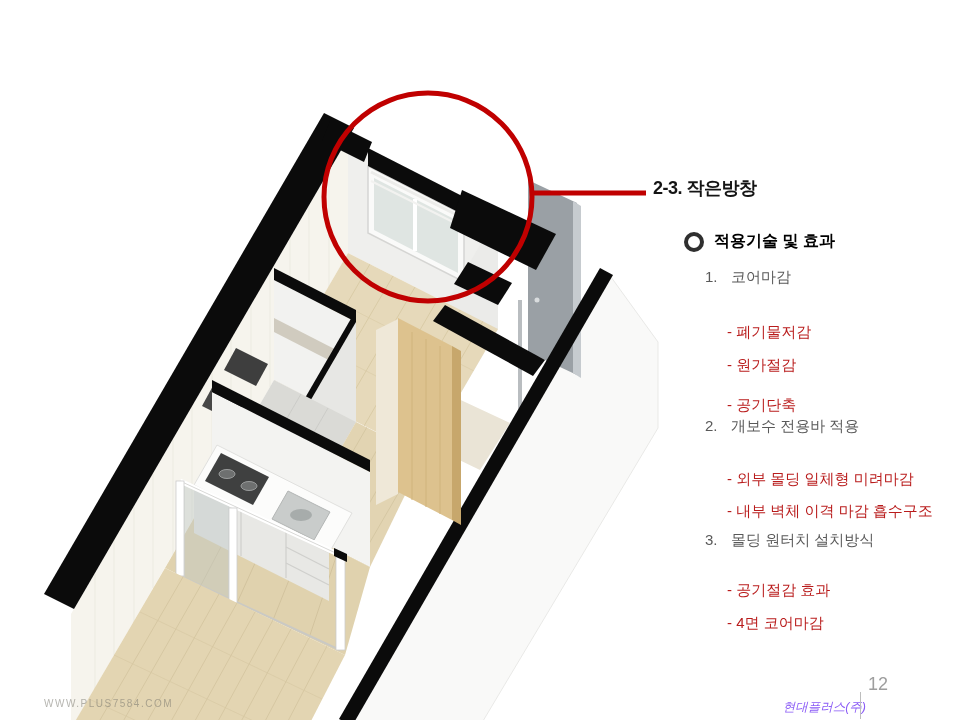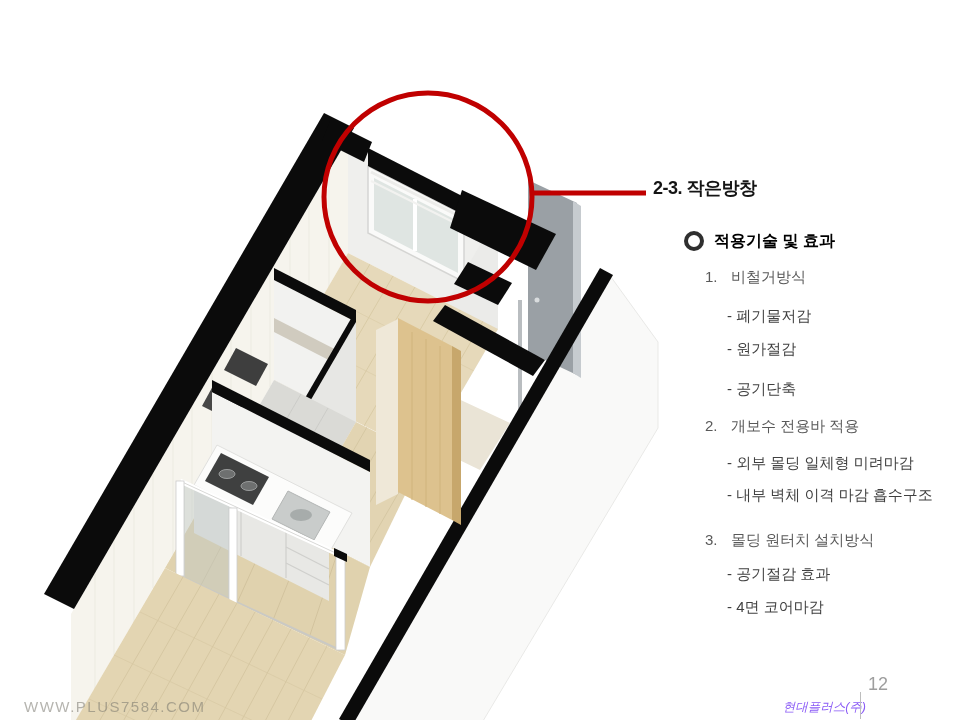--- a/index.html
+++ b/index.html
@@ -1,30 +1,30 @@
 <!DOCTYPE html>
 <html><head>
 <meta charset="utf-8">
 <style>
   html,body{margin:0;padding:0;background:#ffffff;}
   .slide{position:relative;width:960px;height:720px;background:#ffffff;overflow:hidden;
          font-family:"Liberation Sans","DejaVu Sans",sans-serif;}
   svg{position:absolute;left:0;top:0;}
   .abs{position:absolute;}
   .title{left:653px;top:176px;font-size:18px;font-weight:700;color:#141414;letter-spacing:-0.5px;}
-  .section-header{left:684px;top:231px;display:flex;align-items:flex-start;}
+  .section-header{left:684px;top:231px;display:flex;align-items:flex-end;}
   .bullseye{width:12px;height:12px;border:4.5px solid #2f2f2f;border-radius:50%;background:#fff;flex:0 0 auto;}
   .section-label{margin-left:10px;font-size:16px;font-weight:700;color:#000;}
   .group-head{left:705px;display:flex;font-size:15px;color:#595959;}
   .group-head .no{width:26px;flex:0 0 auto;}
-  .sub-item{left:727px;font-size:15px;color:#404040;}
+  .sub-item{left:727px;font-size:15px;color:#b91c1c;margin-top:16px;}
   .g1h{top:268px;} .g1i0{top:307px;} .g1i1{top:340px;} .g1i2{top:380px;}
   .g2h{top:417px;} .g2i0{top:454px;} .g2i1{top:486px;}
   .g3h{top:531px;} .g3i0{top:565px;text-align:right;} .g3i1{top:598px;} .g3i2{top:631px;}
-  .watermark{left:24px;top:698px;font-size:15px;letter-spacing:1.5px;color:rgba(120,118,110,0.55);}
+  .watermark{left:44px;top:698px;font-size:10px;letter-spacing:1.5px;color:rgba(120,118,110,0.55);}
   .footer-company{top:699px;right:94px;font-size:12.5px;color:#8b5cf6;font-style:italic;}
   .footer-divider{left:860px;top:692px;width:1px;height:27px;background:#bdbdbd;}
   .footer-page{left:868px;top:674px;font-size:18px;color:#9e9e9e;}
 </style>
 </head>
 <body>
 
 <div class="slide">
 
   <svg width="960" height="720" viewBox="0 0 960 720">
@@ -205,21 +205,21 @@
 
   <div class="abs title">2-3. 작은방창</div>
 
   <div class="abs section-header">
     <span class="bullseye"></span>
     <span class="section-label">적용기술 및 효과</span>
   </div>
 
   <div class="abs group-head g1h">
     <span class="no">1.</span>
-    <span>비철거방식</span>
+    <span>코어마감</span>
   </div>
   <div class="abs sub-item g1i0">- 폐기물저감</div>
   <div class="abs sub-item g1i1">- 원가절감</div>
   <div class="abs sub-item g1i2">- 공기단축</div>
 
   <div class="abs group-head g2h">
     <span class="no">2.</span>
     <span>개보수 전용바 적용</span>
   </div>
   <div class="abs sub-item g2i1">- 내부 벽체 이격 마감 흡수구조</div>

